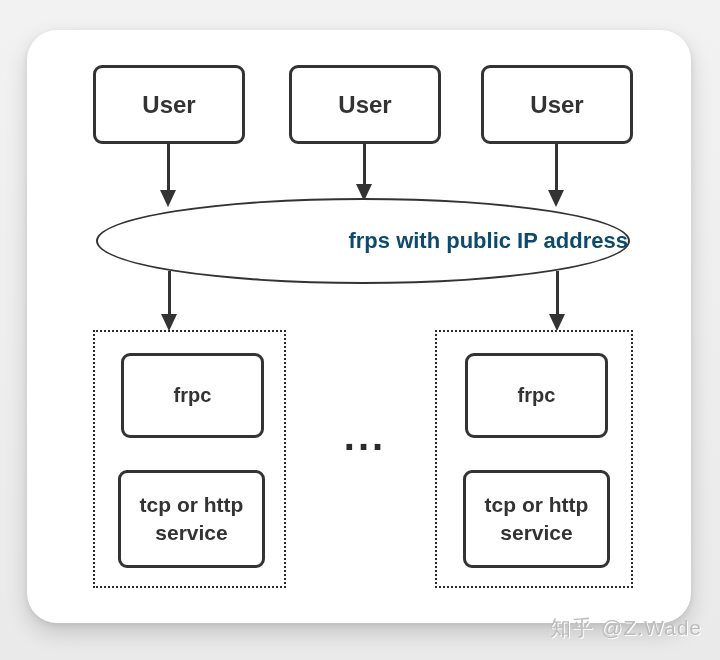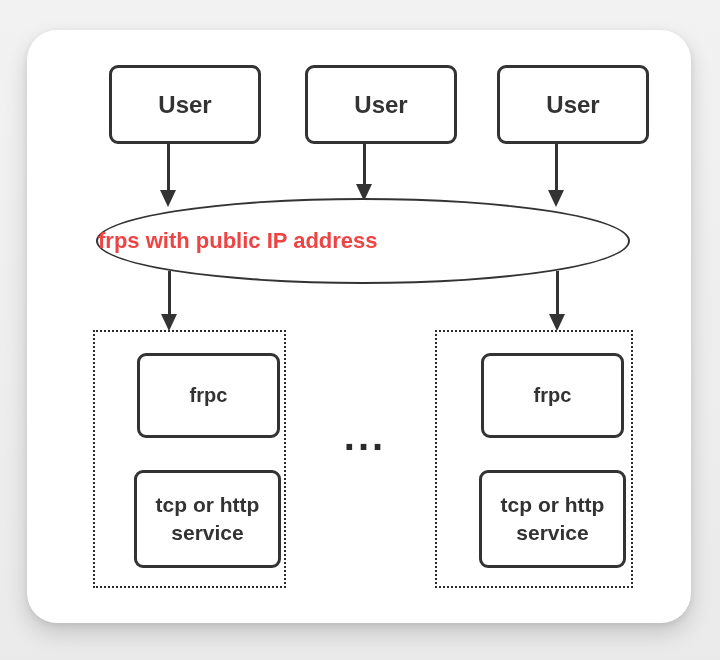--- a/index.html
+++ b/index.html
@@ -32,39 +32,38 @@
     background: #ffffff;
     border: 3px solid #333333;
     border-radius: 9px;
     display: flex;
     align-items: center;
     justify-content: center;
     color: #333333;
     font-weight: bold;
     box-sizing: border-box;
     text-align: center;
-    margin-left: 16px;
   }
   .user-box { width: 152px; height: 79px; top: 65px; font-size: 24px; }
   .user-box.u1 { left: 93px; }
   .user-box.u2 { left: 289px; }
   .user-box.u3 { left: 481px; }
   .ellipse {
     position: absolute;
     left: 96px;
     top: 198px;
     width: 534px;
     height: 86px;
     background: #ffffff;
     border: 2.5px solid #333333;
     border-radius: 50%;
     display: flex;
     align-items: center;
-    justify-content: flex-start;
-    color: #ef4444;
+    justify-content: flex-end;
+    color: #0c4a6e;
     font-weight: bold;
     font-size: 22px;
     box-sizing: border-box;
   }
   .arrow-line {
     position: absolute;
     width: 3px;
     background: #333333;
   }
   .arrow-head {
@@ -164,14 +163,15 @@
 
   <div class="dashed-group g2">
     <div class="node-box frpc-box" style="left:28px;">
       <span>frpc</span>
     </div>
     <div class="node-box service-box" style="left:26px;">
       <span>tcp or http service</span>
     </div>
   </div>
 
+  <div class="watermark">知乎 @Z.Wade</div>
 
 </div>
 
 </body></html>

